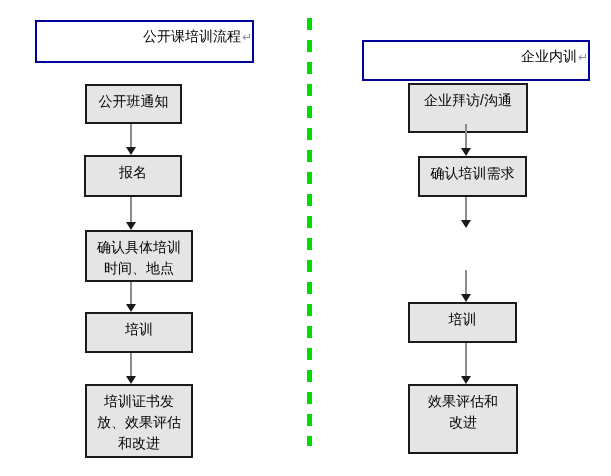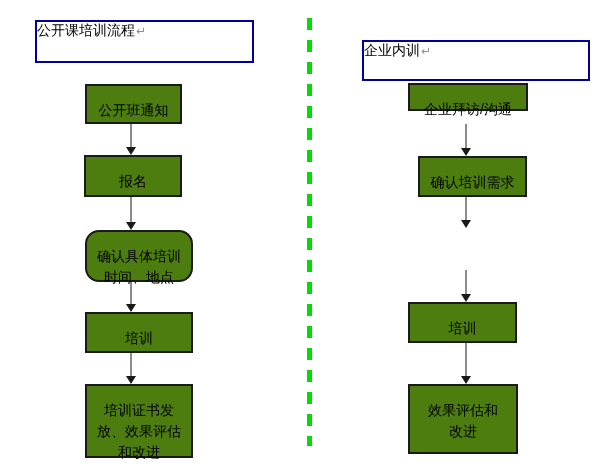--- a/index.html
+++ b/index.html
@@ -13,34 +13,34 @@
     height: 476px;
     background: #ffffff;
     overflow: hidden;
   }
   
   .header-box {
     position: absolute;
     box-sizing: border-box;
     border: 2px solid #000099;
     background: #ffffff;
-    text-align: left;
-    padding-top: 0;
+    text-align: right;
+    padding-top: 6px;
     font-size: 14px;
     color: #000000;
     line-height: 16px;
   }
   
   .flow-box {
     position: absolute;
     box-sizing: border-box;
     border: 2px solid #1a1a1a;
-    background: #4d7c0f;
+    background: #e5e5e5;
     text-align: center;
-    padding-top: 14px;
+    padding-top: 5px;
     font-size: 14px;
     color: #000000;
     line-height: 21px;
   }
   .box-label {
     white-space: pre-line;
     display: block;
   }
   .para-mark {
     color: #909090;
@@ -106,21 +106,21 @@
 
   <div class="flow-box" style="left:84px; top:155px; width:98px; height:42px;">
     <span class="box-label">报名</span>
   </div>
 
   <div class="arrow" style="left:126px; top:197px; height:33px;">
     <div class="shaft"></div>
     <div class="head"></div>
   </div>
 
-  <div class="flow-box" style="left:85px; top:230px; width:108px; height:52px;border-radius:14px;">
+  <div class="flow-box" style="left:85px; top:230px; width:108px; height:52px;">
     <span class="box-label">确认具体培训
 时间、地点</span>
   </div>
 
   <div class="arrow" style="left:126px; top:282px; height:30px;">
     <div class="shaft"></div>
     <div class="head"></div>
   </div>
 
   <div class="flow-box" style="left:85px; top:312px; width:108px; height:41px;">
@@ -135,21 +135,21 @@
   <div class="flow-box" style="left:85px; top:384px; width:108px; height:74px;">
     <span class="box-label">培训证书发
 放、效果评估
 和改进</span>
   </div>
 
   <div class="header-box" style="left:362px; top:21px; width:228px; height:41px;margin-top:19px;">
     <span>企业内训</span><span class="para-mark">↵</span>
   </div>
 
-  <div class="flow-box" style="left:408px; top:83px; width:120px; height:28px;">
+  <div class="flow-box" style="left:408px; top:83px; width:120px; height:50px;">
     <span class="box-label">企业拜访/沟通</span>
   </div>
 
   <div class="arrow" style="left:461px; top:124px; height:32px;">
     <div class="shaft"></div>
     <div class="head"></div>
   </div>
 
   <div class="flow-box" style="left:418px; top:156px; width:109px; height:41px;">
     <span class="box-label">确认培训需求</span>

